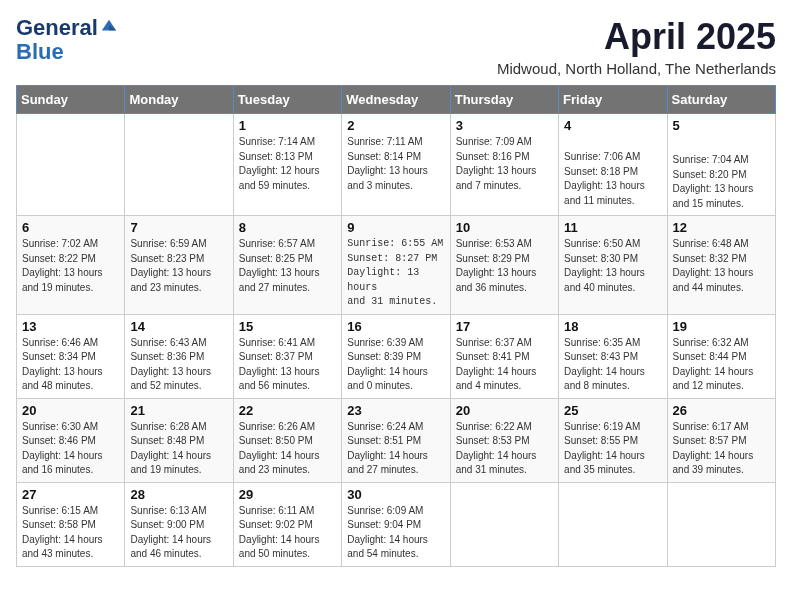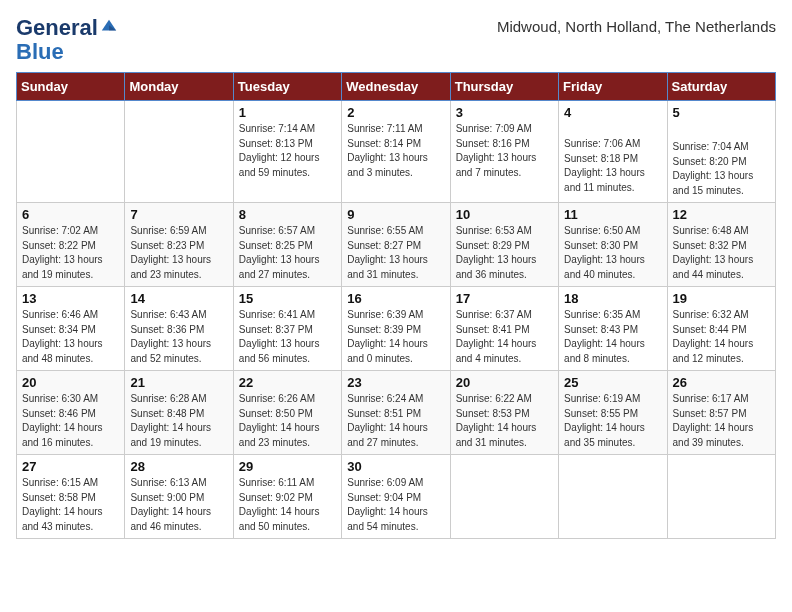--- a/index.html
+++ b/index.html
@@ -44,21 +44,21 @@
       font-size: 15px;
       color: #333;
       margin-top: 2px;
     }
     .calendar {
       width: 100%;
       border-collapse: collapse;
       border: 1px solid #ccc;
     }
     .calendar th {
-      background-color: #7f1d1d;
+      background-color: #737373;
       color: #fff;
       font-size: 13px;
       font-weight: bold;
       padding: 6px 4px;
       text-align: left;
       border: 1px solid #5588cc;
     }
     .calendar td {
       vertical-align: top;
       border: 1px solid #ccc;
@@ -96,20 +96,21 @@
         <span class="logo-text">General</span>
         <svg class="logo-icon" viewBox="0 0 20 20" fill="#2a6db5">
           <polygon points="2,14 10,2 18,14" fill="#2a6db5"></polygon>
           <polygon points="10,8 18,14 10,14" fill="#1a3a6b" opacity="0.5"></polygon>
         </svg>
       </div>
       <div class="logo-text" style="color:#2a6db5;">Blue</div>
     </div>
   </div>
   <div class="title-area">
+    <div class="main-title">April 2025</div>
     <div class="subtitle">Midwoud, North Holland, The Netherlands</div>
   </div>
 </div>
 
 <table class="calendar">
   <thead>
     <tr>
     <th>Sunday</th>
         <th>Monday</th>
         <th>Tuesday</th>
@@ -176,21 +177,21 @@
         </td>
         <td>
           <span class="day-number">8</span>
           <div class="day-info" style="white-space: pre-line;">Sunrise: 6:57 AM
 Sunset: 8:25 PM
 Daylight: 13 hours
 and 27 minutes.</div>
         </td>
         <td>
           <span class="day-number">9</span>
-          <div class="day-info" style="white-space: pre-line;">Sunrise: 6:55 AM
+          <div class="day-info" style="white-space: pre-line; font-family: Liberation Mono, monospace;">Sunrise: 6:55 AM
 Sunset: 8:27 PM
 Daylight: 13 hours
 and 31 minutes.</div>
         </td>
         <td>
           <span class="day-number">10</span>
           <div class="day-info" style="white-space: pre-line;">Sunrise: 6:53 AM
 Sunset: 8:29 PM
 Daylight: 13 hours
 and 36 minutes.</div>

